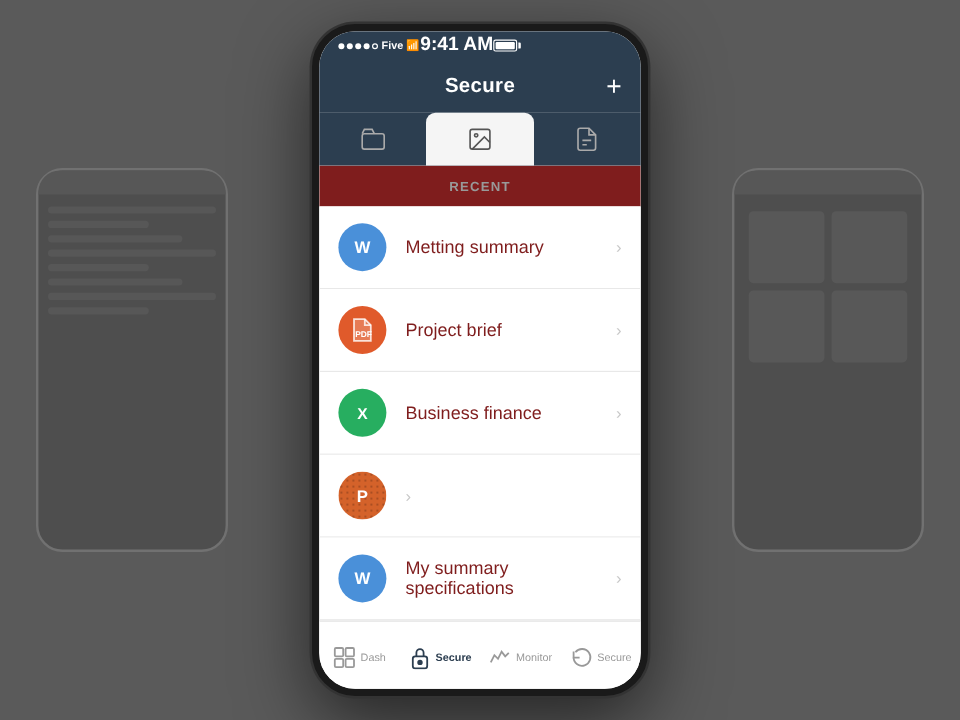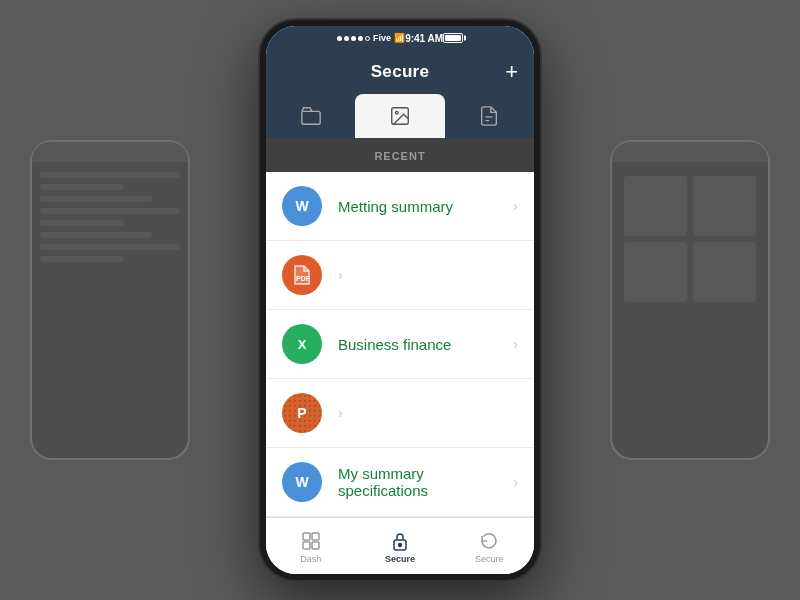--- a/index.html
+++ b/index.html
@@ -62,33 +62,33 @@
       overflow: hidden;
       z-index: 10;
     }
 
     
     .status-bar {
       background: #2c3e50;
       height: 24px;
       display: flex;
       align-items: center;
-      justify-content: center;
+      justify-content: flex-start;
       padding: 0 16px;
       font-size: 9px;
       color: #fff;
       font-weight: 600;
     }
 
     .status-left { display: flex; align-items: center; gap: 3px; }
     .status-dots { display: flex; gap: 2px; }
     .status-dot { width: 5px; height: 5px; background: #fff; border-radius: 50%; }
     .status-dot.empty { background: transparent; border: 1px solid #fff; }
 
-    .status-center { font-size: 10px; font-weight: 600; }
+    .status-center { font-size: 16px; font-weight: 600; }
 
     .status-right { display: flex; align-items: center; gap: 4px; }
     .battery {
       width: 20px;
       height: 10px;
       border: 1.5px solid #fff;
       border-radius: 2px;
       position: relative;
     }
     .battery::after {
@@ -167,21 +167,21 @@
     }
 
     
     .section-header {
       text-align: center;
       padding: 12px 0 10px;
       font-size: 11px;
       font-weight: 700;
       letter-spacing: 1px;
       color: #999;
-      background: #404040;
+      background: #7f1d1d;
     }
 
     
     .list-item {
       background: #fff;
       display: flex;
       align-items: center;
       padding: 14px 16px;
       border-bottom: 1px solid #e8e8e8;
       cursor: pointer;
@@ -198,42 +198,42 @@
       font-size: 14px;
       font-weight: 700;
       color: #fff;
       flex-shrink: 0;
       margin-right: 16px;
     }
 
     .item-name {
       flex: 1;
       font-size: 15px;
-      color: #15803d;
+      color: #7f1d1d;
       font-weight: 400;
     }
 
     .chevron {
       color: #c8c8c8;
       font-size: 14px;
     }
 
     
     .bottom-nav {
       background: #fff;
       height: 60px;
       display: flex;
       align-items: stretch;
       border-top: 1px solid #ddd;
     }
 
     .nav-item {
       flex: 1;
       display: flex;
-      flex-direction: column;
+      flex-direction: row;
       align-items: center;
       justify-content: center;
       cursor: pointer;
       gap: 3px;
     }
 
     .nav-label {
       font-size: 9px;
       color: #999;
       font-weight: 500;
@@ -376,20 +376,21 @@
     </div>
 
     <div class="list-item">
       <div class="avatar avatar-orange" style="font-size:10px; font-weight:800;">
         <svg width="22" height="22" viewBox="0 0 22 22" fill="none">
           <path d="M4 2h9l5 5v13H4V2z" fill="rgba(255,255,255,0.2)" stroke="rgba(255,255,255,0.8)" stroke-width="1.5"></path>
           <path d="M13 2v5h5" stroke="rgba(255,255,255,0.8)" stroke-width="1.5"></path>
           <text x="5" y="17" font-size="7" fill="white" font-weight="bold">PDF</text>
         </svg>
       </div>
+      <span class="item-name">Project brief</span>
       <span class="chevron">›</span>
     </div>
 
     <div class="list-item">
       <div class="avatar avatar-green" style="font-size:13px; font-weight:700;">X</div>
       <span class="item-name">Business finance</span>
       <span class="chevron">›</span>
     </div>
 
     <div class="list-item">
@@ -418,20 +419,26 @@
 
     <div class="nav-item active">
       <svg class="nav-icon-svg" viewBox="0 0 20 20" fill="none" stroke="#2c3e50" stroke-width="1.5">
         <rect x="4" y="9" width="12" height="10" rx="2"></rect>
         <path d="M7 9V6a3 3 0 0 1 6 0v3"></path>
         <circle cx="10" cy="14" r="1.5" fill="#2c3e50"></circle>
       </svg>
       <span class="nav-label">Secure</span>
     </div>
 
+    <div class="nav-item">
+      <svg class="nav-icon-svg" viewBox="0 0 20 20" fill="none" stroke="#999" stroke-width="1.5">
+        <polyline points="2,14 5,8 8,11 11,5 14,9 17,6"></polyline>
+      </svg>
+      <span class="nav-label">Monitor</span>
+    </div>
 
     <div class="nav-item">
       <svg class="nav-icon-svg" viewBox="0 0 20 20" fill="none" stroke="#999" stroke-width="1.5">
         <path d="M3 10a7 7 0 1 0 1.5-4.5"></path>
         <polyline points="3,5 3,10 8,10"></polyline>
       </svg>
       <span class="nav-label">Secure</span>
     </div>
 
 

